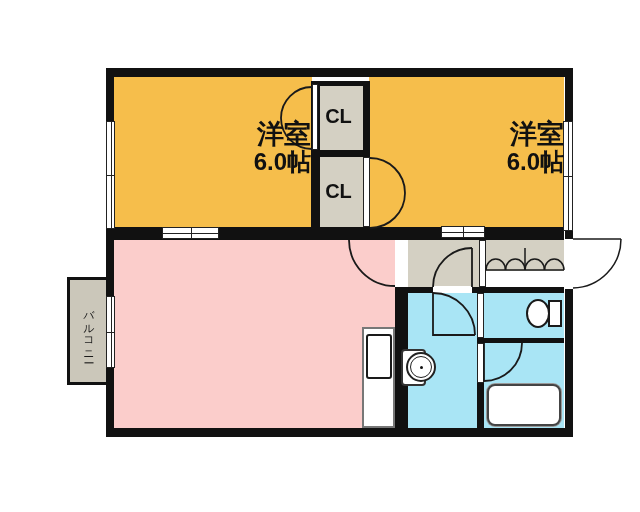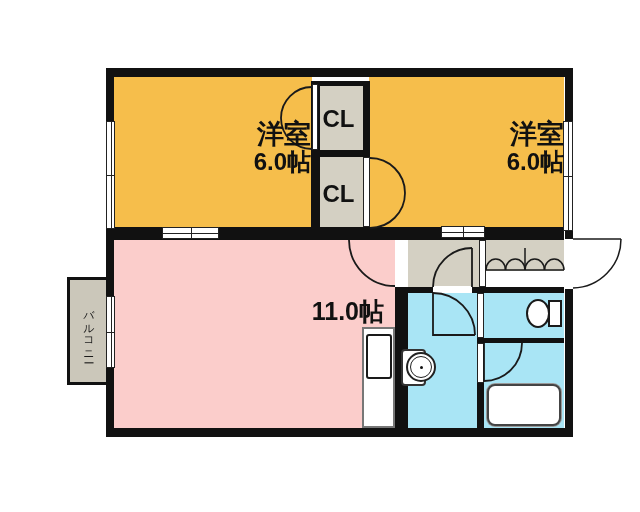--- a/index.html
+++ b/index.html
@@ -7,21 +7,21 @@
          font-family:"Liberation Sans","DejaVu Sans",sans-serif;color:#111;}
   .abs{position:absolute;}
   .wall{position:absolute;background:#111;}
   .gap{position:absolute;background:#fff;}
   .strip{position:absolute;background:#fff;border:1px solid #222;box-sizing:border-box;}
   .room-label{position:absolute;text-align:right;font-weight:bold;color:#111;line-height:1.12;}
   .room-name{font-size:27px;}
   .room-size{font-size:24px;}
   .ldk-name{font-size:27px;letter-spacing:1px;}
   .ldk-size{font-size:25px;}
-  .cl-label{position:absolute;text-align:center;font-weight:bold;font-size:24px;color:#111;}
+  .cl-label{position:absolute;text-align:center;font-weight:bold;font-size:20px;color:#111;}
   
   .vwin{position:absolute;background:#fff;border:1px solid #222;box-sizing:border-box;}
   .vwin::before{content:"";position:absolute;left:50%;top:0;bottom:0;width:1px;background:#222;}
   .vwin::after{content:"";position:absolute;top:50%;left:0;right:0;height:1px;background:#222;}
   .hwin{position:absolute;background:#fff;border:1px solid #222;box-sizing:border-box;}
   .hwin::before{content:"";position:absolute;top:50%;left:0;right:0;height:1px;background:#222;}
   .hwin::after{content:"";position:absolute;left:50%;top:0;bottom:0;width:1px;background:#222;}
   .fixture{position:absolute;background:#fff;box-sizing:border-box;}
   #balcony{position:absolute;left:67px;top:277px;width:43px;height:108px;background:#CBC7BA;
            border:3px solid #111;box-sizing:border-box;display:flex;align-items:center;justify-content:center;}
@@ -124,18 +124,17 @@
 
   <div class="room-label" style="left:114px;top:119px;width:197px;">
     <div class="room-name">洋室</div>
     <div class="room-size">6.0帖</div>
   </div>
   <div class="room-label" style="left:369px;top:119px;width:195px;">
     <div class="room-name">洋室</div>
     <div class="room-size">6.0帖</div>
   </div>
   <div class="room-label" style="left:124px;top:297px;width:260px;">
-    <div class="ldk-size">11.0帖</div>
   </div>
   <div class="cl-label" style="left:311px;top:105px;width:55px;">CL</div>
   <div class="cl-label" style="left:311px;top:180px;width:55px;">CL</div>
 
 </div>
 
 </body></html>

